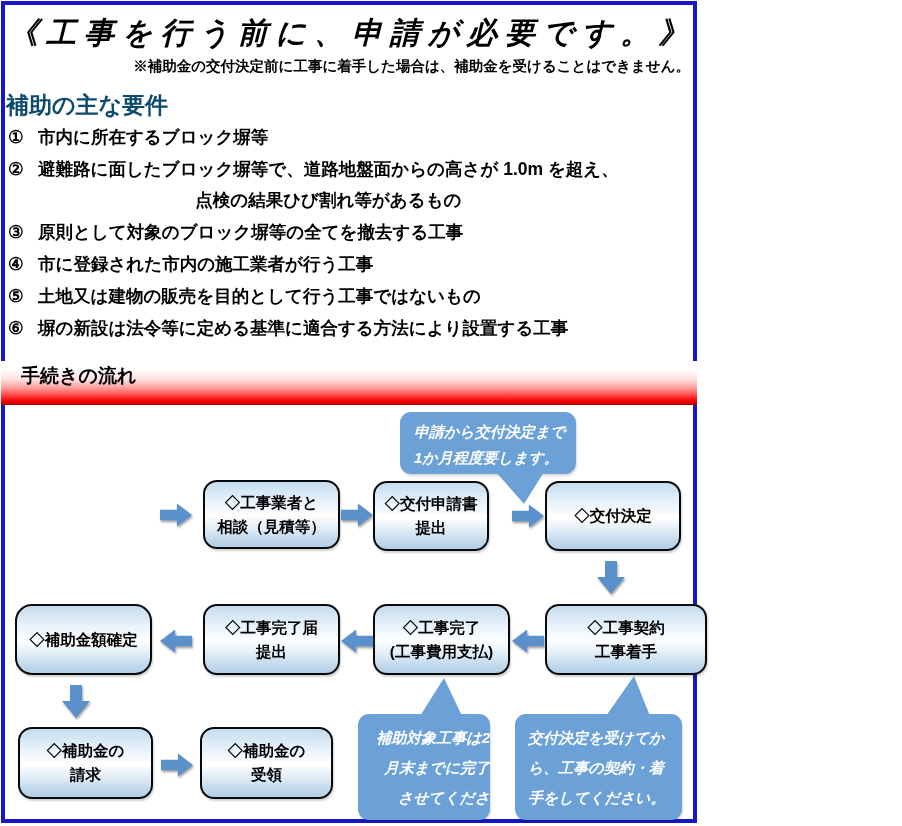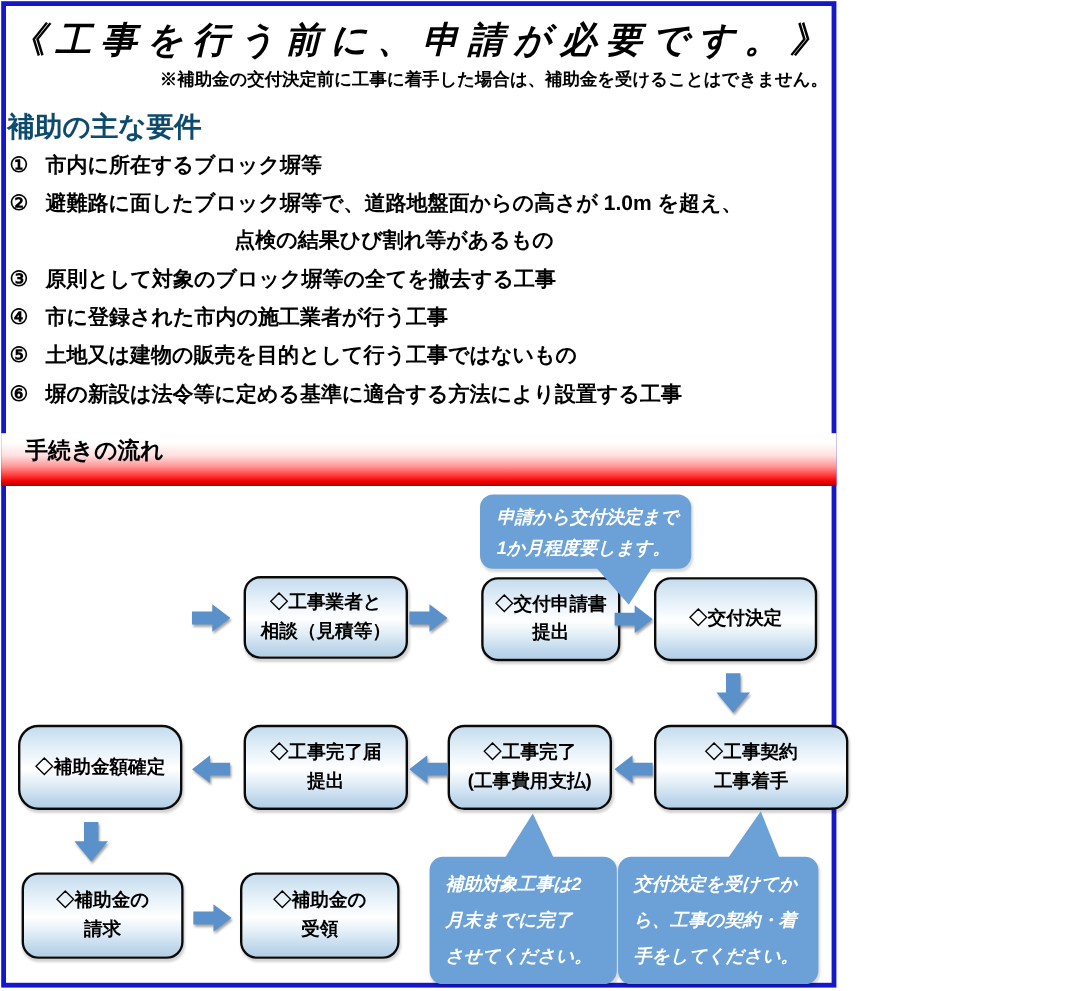--- a/index.html
+++ b/index.html
@@ -107,21 +107,21 @@
   </div>
 
   <div class="flow-bar">
     <span class="flow-bar-title">手続きの流れ</span>
   </div>
 
   <div class="fbox" style="left:203px;top:480px;width:137px;height:69px;">
     <span class="fbox-line">◇工事業者と</span>
       <span class="fbox-line">相談（見積等）</span>
   </div>
-  <div class="fbox" style="left:373px;top:481px;width:116px;height:70px;margin-left:28px;">
+  <div class="fbox" style="left:373px;top:481px;width:116px;height:70px;">
     <span class="fbox-line">◇交付申請書</span>
       <span class="fbox-line">提出</span>
   </div>
   <div class="fbox" style="left:545px;top:481px;width:136px;height:70px;">
     <span class="fbox-line">◇交付決定</span>
   </div>
 
   <div class="fbox" style="left:545px;top:604px;width:162px;height:71px;">
     <span class="fbox-line">◇工事契約</span>
       <span class="fbox-line">工事着手</span>
@@ -206,21 +206,21 @@
     <svg width="48" height="32" viewBox="0 0 48 32">
         <polygon points="0,0 48,0 28,32"></polygon>
       </svg>
   </div>
 
   <div class="tail" style="left:420px;top:678px;">
     <svg width="42" height="38" viewBox="0 0 42 38">
         <polygon points="24,0 42,38 0,38"></polygon>
       </svg>
   </div>
-  <div class="callout co-bottom" style="left:358px;top:714px;width:156px;height:106px;">
+  <div class="callout co-bottom" style="left:358px;top:714px;width:132px;height:106px;text-align:right;">
     <span class="c-line">補助対象工事は2</span>
     <span class="c-line">月末までに完了</span>
     <span class="c-line">させてください。</span>
   </div>
 
   <div class="tail" style="left:602px;top:676px;">
     <svg width="48" height="40" viewBox="0 0 48 40">
         <polygon points="32,0 48,40 4,40"></polygon>
       </svg>
   </div>

